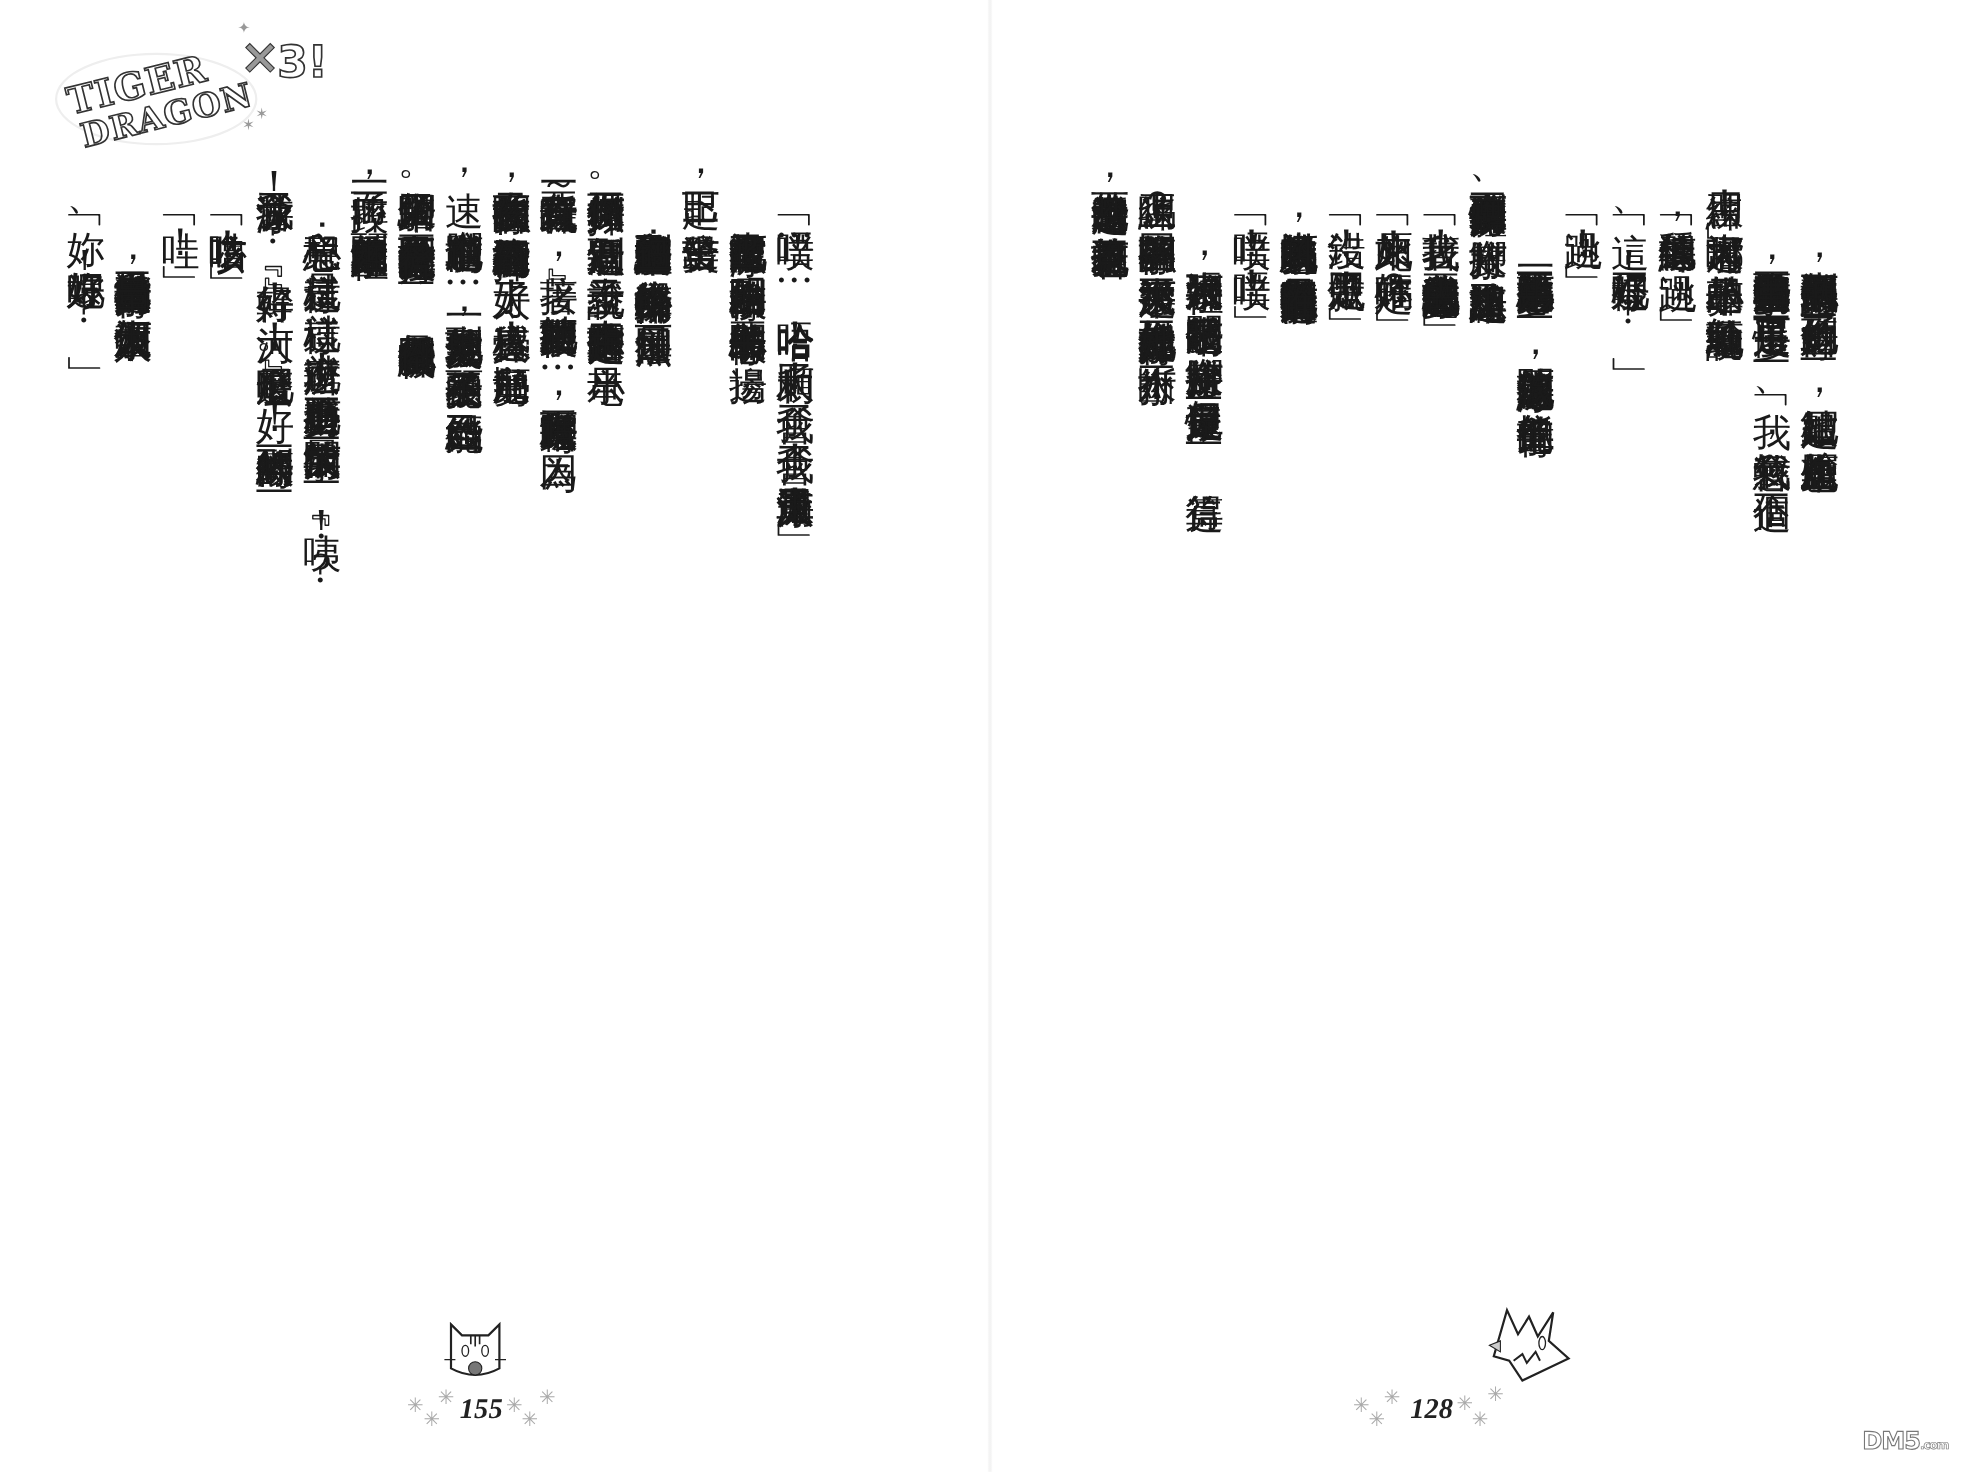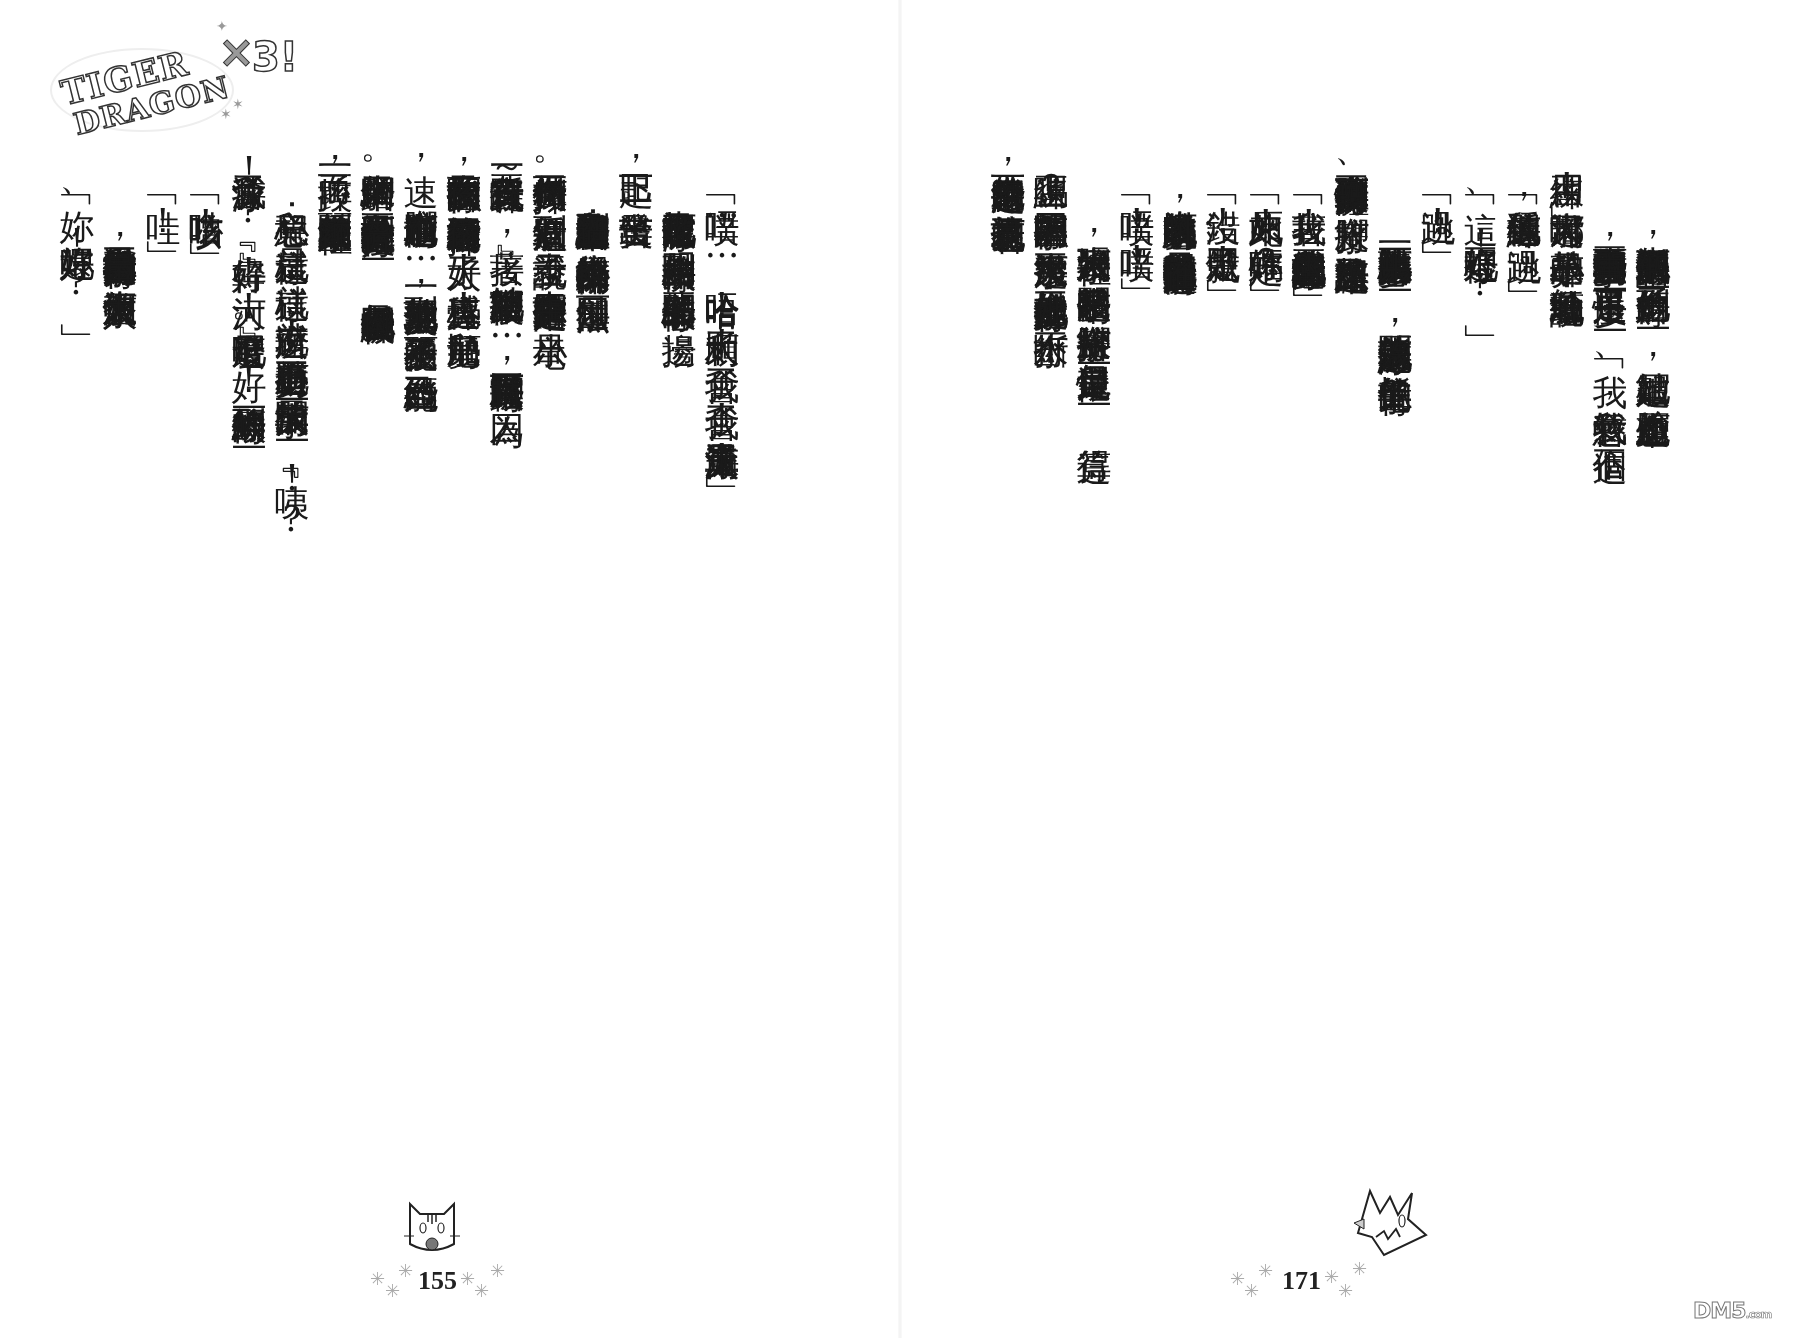--- a/index.html
+++ b/index.html
@@ -24,21 +24,21 @@
   .logo-cloud { position:absolute; left:30px; top:30px; width:180px; height:80px; border-radius:50%; border:2px solid #eee; }
   .logo-text { position:absolute; font-family:"DejaVu Serif", serif; font-weight:bold; color:#fff;
     -webkit-text-stroke:1.5px #333; transform:rotate(-14deg); letter-spacing:1px; }
   .logo-tiger { left:40px; top:40px; font-size:34px; }
   .logo-dragon { left:52px; top:70px; font-size:30px; }
   .logo-x { position:absolute; left:198px; top:8px; font-size:44px; font-weight:bold; color:#999; -webkit-text-stroke:1px #333; font-family:"DejaVu Sans", sans-serif; }
   .logo-3 { position:absolute; left:232px; top:16px; font-size:40px; font-weight:bold; color:#fff; -webkit-text-stroke:1.5px #333; font-family:"DejaVu Sans", sans-serif; }
   .star { position:absolute; color:#999; font-size:14px; font-family:"DejaVu Sans", sans-serif; }
 
   
-  .folio { position:absolute; font-family:"Liberation Serif", serif; font-weight:bold; font-size:26px; color:#222; }
+  .folio { position:absolute; font-family:"Liberation Serif", serif; font-style:italic; font-weight:bold; font-size:26px; color:#222; }
   .sparkle { position:absolute; color:#aaa; font-size:18px; font-family:"DejaVu Sans", sans-serif; }
   .mascot { position:absolute; }
   .watermark { position:absolute; left:1693px; top:1298px; font-family:"DejaVu Sans", sans-serif; font-weight:bold; font-size:22px; color:#fff;
     -webkit-text-stroke:1px #777; letter-spacing:-1px; }
   .watermark small { font-size:11px; -webkit-text-stroke:0.6px #777; }
 </style>
 </head>
 <body>
 
 <div class="spread">
@@ -114,21 +114,21 @@
 
     <svg class="mascot" style="left:450px;top:1185px;" width="80" height="76" viewBox="0 0 80 76">
       <path d="M20 6 L30 28 L40 12 L48 30 L62 8 L58 34 L76 50 L34 70 L22 52 L8 48 Z" fill="#fff" stroke="#222" stroke-width="2"></path>
       <path d="M26 52 L34 46 L38 54 L46 44 L50 52" fill="none" stroke="#222" stroke-width="1.8"></path>
       <ellipse cx="52" cy="36" rx="3" ry="6" fill="none" stroke="#222" stroke-width="1.2"></ellipse>
       <path d="M4 38 L14 34 L14 44 Z" fill="#ccc" stroke="#222"></path>
     </svg>
     <span class="sparkle" style="left:330px;top:1268px;">✳</span>
     <span class="sparkle" style="left:344px;top:1280px;">✳</span>
     <span class="sparkle" style="left:358px;top:1260px;">✳</span>
-    <span class="folio" style="left:382px;top:1266px;">171</span>
+    <span class="folio" style="left:382px;top:1266px;">128</span>
     <span class="sparkle" style="left:424px;top:1266px;">✳</span>
     <span class="sparkle" style="left:438px;top:1280px;">✳</span>
     <span class="sparkle" style="left:452px;top:1258px;">✳</span>
   </div>
 
   <div class="watermark">
     <span>DM5</span><small>.com</small>
   </div>
 </div>
 

